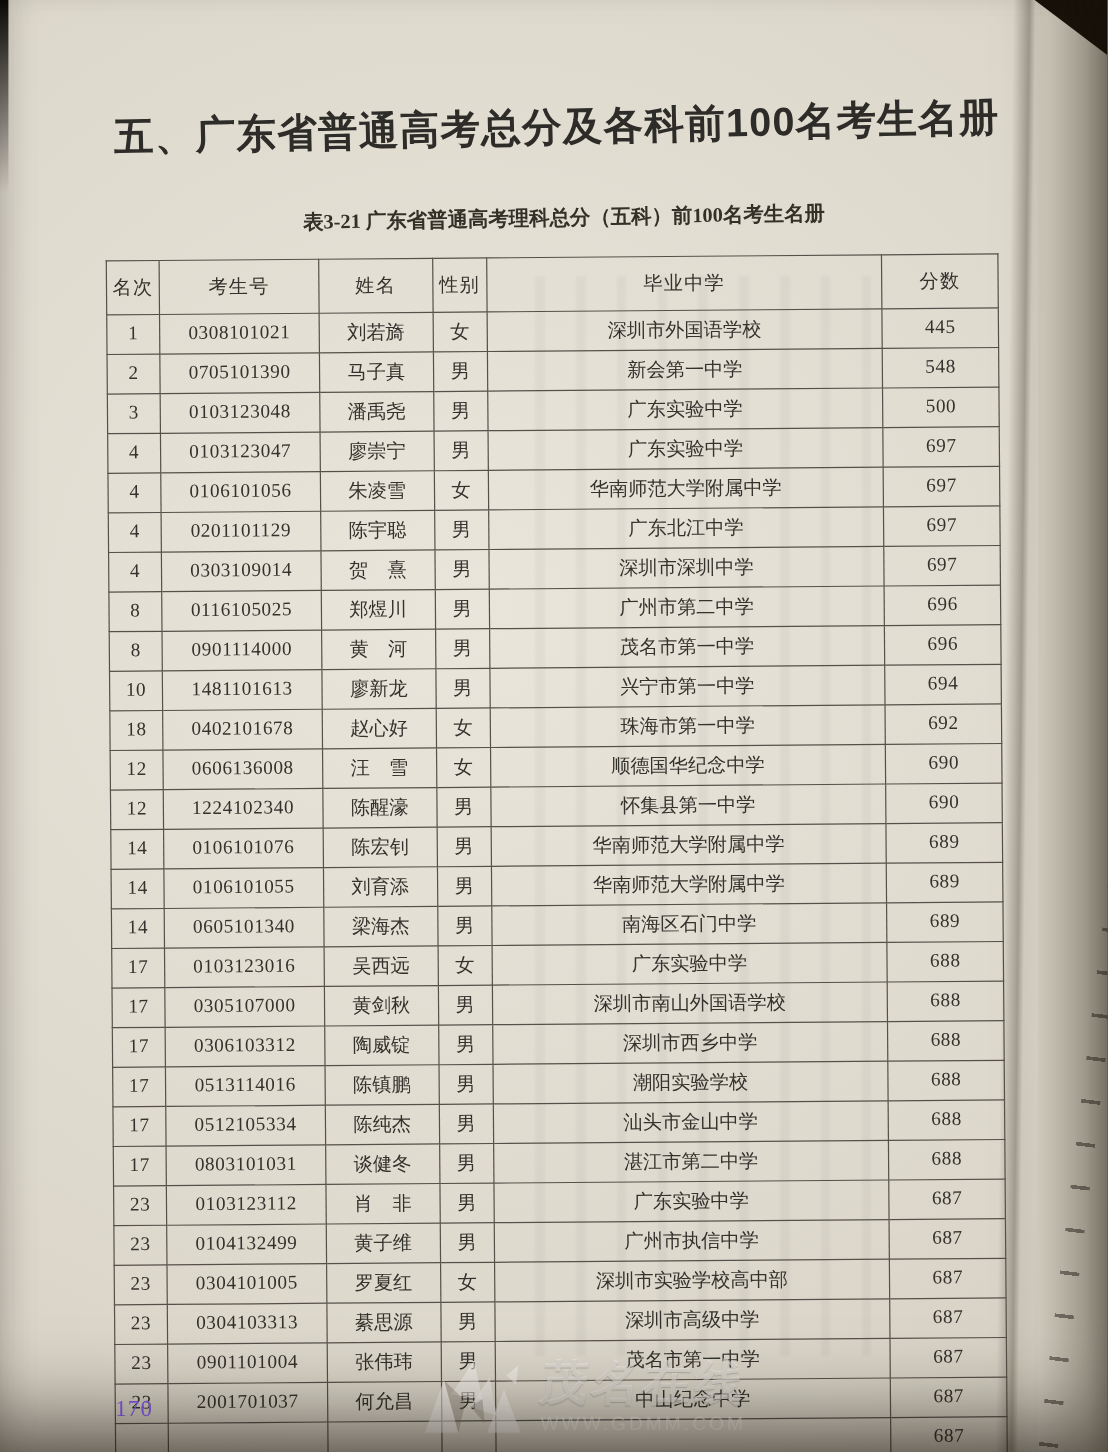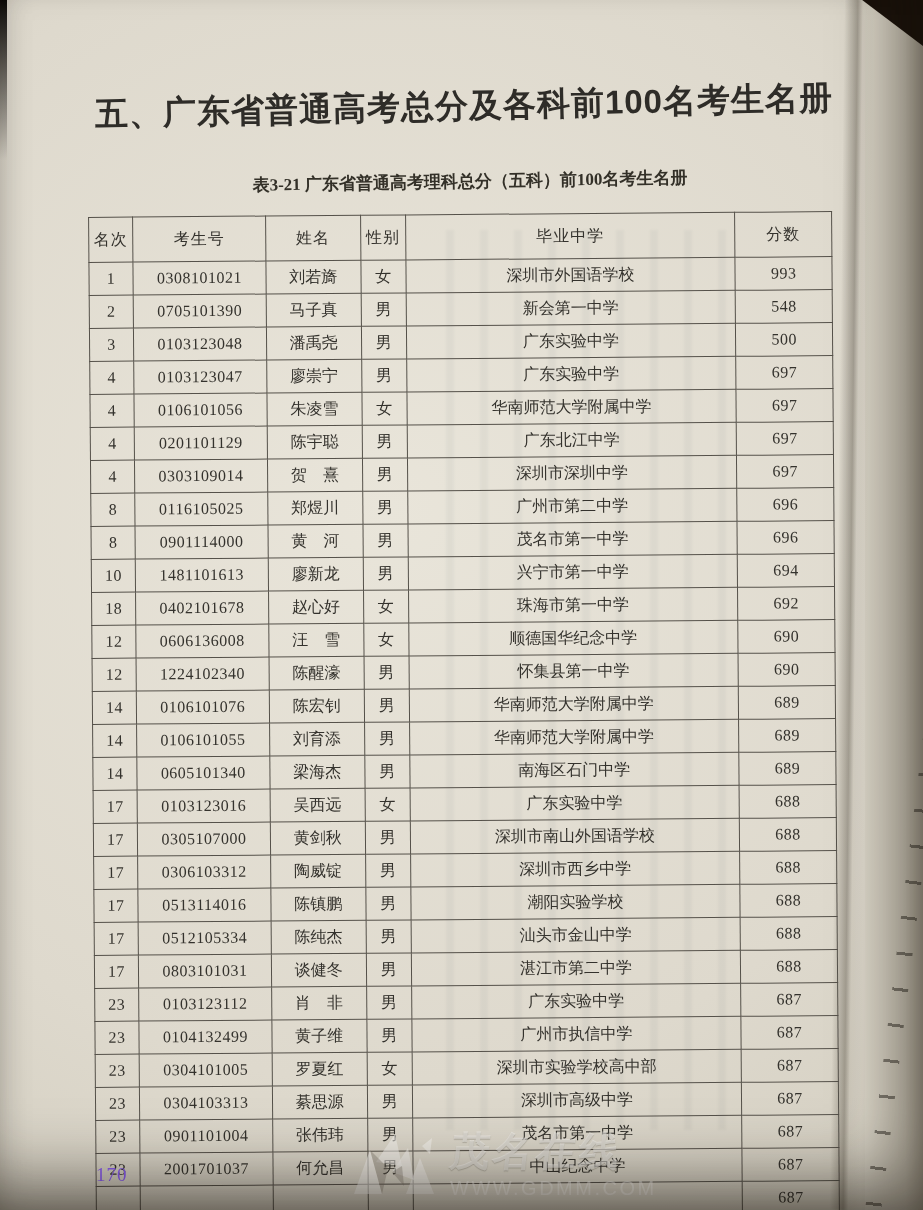--- a/index.html
+++ b/index.html
@@ -41,21 +41,21 @@
   thead th{height:44px;font-size:16px;letter-spacing:1px;}
   td.num{font-family:"Liberation Serif","DejaVu Serif",serif;letter-spacing:.5px;}
   .pagenum{position:absolute;left:96px;top:1164px;font-size:19px;color:#8b5cf6;letter-spacing:1px;}
   
   .watermark{position:absolute;left:352px;top:1128px;display:flex;align-items:center;gap:12px;}
   .wm-logo{width:86px;height:72px;flex:0 0 auto;}
   .wm-text{display:flex;flex-direction:column;line-height:1;}
   .wm-name{font-family:"Liberation Sans","DejaVu Sans",sans-serif;font-weight:700;font-size:40px;
            color:rgba(248,246,242,.55);transform:skewX(-6deg);letter-spacing:3px;
            text-shadow:0 1px 1px rgba(60,55,45,.25);}
-  .wm-url{margin-top:7px;font-family:"Liberation Sans","DejaVu Sans",sans-serif;font-size:20px;
+  .wm-url{margin-top:7px;font-family:"Liberation Sans","DejaVu Sans",sans-serif;font-size:16px;
           color:rgba(248,246,242,.5);letter-spacing:2.5px;text-align:center;}
 </style>
 </head>
 <body>
 
 <div class="photo">
   <div class="page"></div>
   <div class="bleed"></div>
   <div class="left-edge"></div>
   <div class="next-page"></div>
@@ -93,21 +93,21 @@
           </tr>
       </thead>
       <tbody>
 
           <tr>
             <td class="num">1</td>
             <td class="num">0308101021</td>
             <td>刘若旖</td>
             <td>女</td>
             <td>深圳市外国语学校</td>
-            <td class="num">993</td>
+            <td class="num">445</td>
           </tr>
 
           <tr>
             <td class="num">2</td>
             <td class="num">0705101390</td>
             <td>马子真</td>
             <td>男</td>
             <td>新会第一中学</td>
             <td class="num">548</td>
           </tr>

